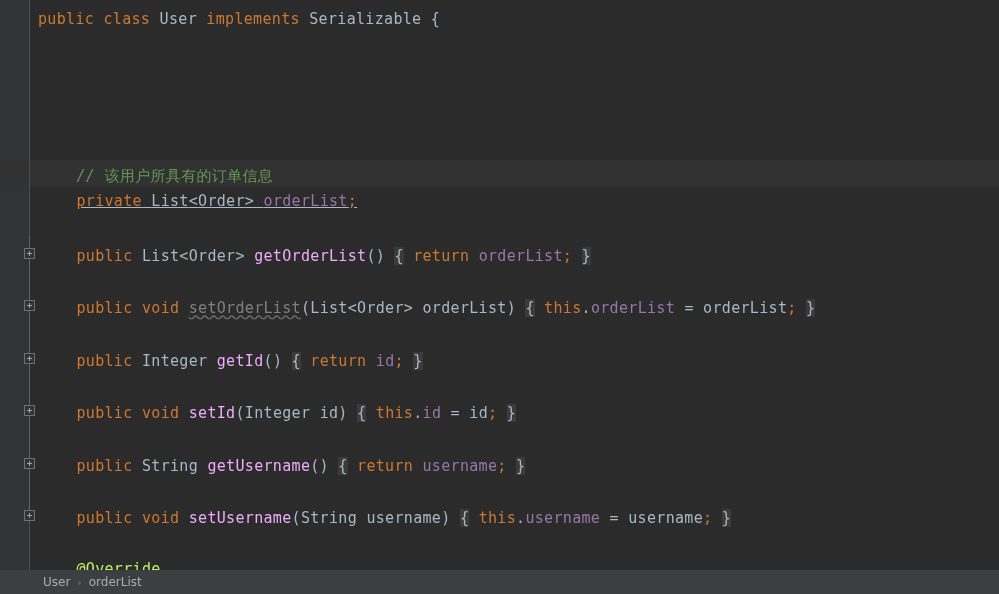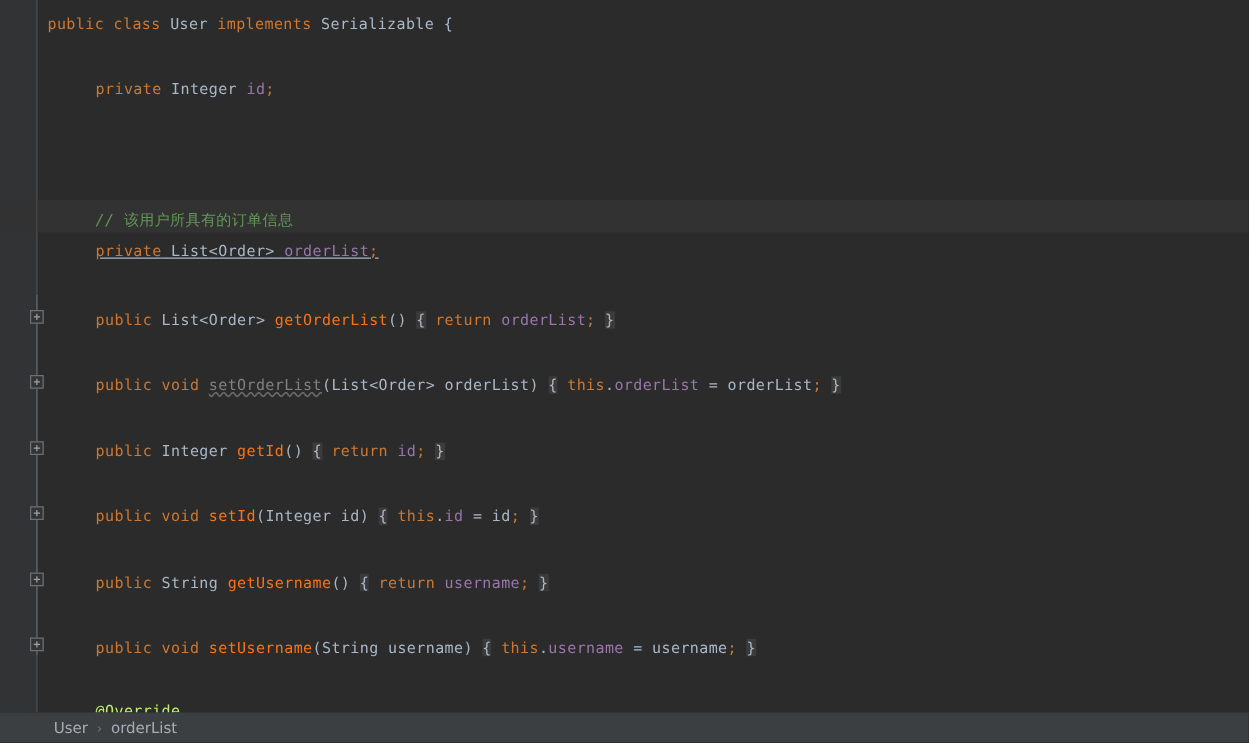--- a/index.html
+++ b/index.html
@@ -109,30 +109,30 @@
     height: 26px;
     background: #323232;
   }
 
   .line {
     position: absolute;
     left: 0;
     height: 26px;
     line-height: 26px;
     white-space: pre;
-    font-size: 12px;
+    font-size: 15px;
     letter-spacing: 0.32px;
     color: #a9b7c6;
   }
 
   
   .kw      { color: #cc7832; }
   .typ     { color: #a9b7c6; }
   .fld     { color: #9876aa; }
-  .mth     { color: #f97316; }
+  .mth     { color: #f0abfc; }
   .cmt     { color: #629755; font-style: italic; }
   .ann     { color: #bef264; }
   .plain   { color: #a9b7c6; }
   .punct   { color: #a9b7c6; }
   .semi    { color: #cc7832; }
   .brace   { color: #a9b7c6; background: #3b3b3b; }
   .unused  { color: #808080; text-decoration: underline wavy #6a6a6a; text-decoration-skip-ink: none; }
   .cjk     { font-family: Liberation Serif, serif; font-style: normal; }
 
   
@@ -163,21 +163,20 @@
     <div class="gutter">
       <div class="gutter-annot"></div>
       <div id="gutter-extras">
           <div class="gutter-curline" style="top: 160px;"></div>
         </div>
     </div>
     <div class="gutter-divider"></div>
 
     <div class="code" id="code-area">
         <div class="line" style="top: 6px; left: 8px;"><span class="kw">public</span><span class="plain"> </span><span class="kw">class</span><span class="plain"> </span><span class="typ">User</span><span class="plain"> </span><span class="kw">implements</span><span class="plain"> </span><span class="typ">Serializable</span><span class="punct"> {</span></div>
-        <div class="line" style="top: 58px; left: 46.48px;"><span class="kw">private</span><span class="plain"> </span><span class="typ">Integer</span><span class="plain"> </span><span class="fld">id</span><span class="semi">;</span></div>
         <div class="curline-hl" style="top: 160px;"></div>
         <div class="line" style="top: 163px; left: 46.48px;"><span class="cmt">// </span><span class="cmt cjk">该用户所具有的订单信息</span></div>
         <div class="line" style="top: 188px; left: 46.48px; text-decoration: underline;"><span class="kw">private</span><span class="plain"> </span><span class="typ">List</span><span class="punct">&lt;</span><span class="typ">Order</span><span class="punct">&gt; </span><span class="fld">orderList</span><span class="semi">;</span></div>
         <div class="line" style="top: 243px; left: 46.48px;"><span class="kw">public</span><span class="plain"> </span><span class="typ">List</span><span class="punct">&lt;</span><span class="typ">Order</span><span class="punct">&gt; </span><span class="mth">getOrderList</span><span class="punct">() </span><span class="brace">{</span><span class="plain"> </span><span class="kw">return</span><span class="plain"> </span><span class="fld">orderList</span><span class="semi">;</span><span class="plain"> </span><span class="brace">}</span></div>
         <div class="line" style="top: 295px; left: 46.48px;"><span class="kw">public</span><span class="plain"> </span><span class="kw">void</span><span class="plain"> </span><span class="unused">setOrderList</span><span class="punct">(</span><span class="typ">List</span><span class="punct">&lt;</span><span class="typ">Order</span><span class="punct">&gt; </span><span class="typ">orderList</span><span class="punct">) </span><span class="brace">{</span><span class="plain"> </span><span class="kw">this</span><span class="punct">.</span><span class="fld">orderList</span><span class="punct"> = </span><span class="typ">orderList</span><span class="semi">;</span><span class="plain"> </span><span class="brace">}</span></div>
         <div class="line" style="top: 348px; left: 46.48px;"><span class="kw">public</span><span class="plain"> </span><span class="typ">Integer</span><span class="plain"> </span><span class="mth">getId</span><span class="punct">() </span><span class="brace">{</span><span class="plain"> </span><span class="kw">return</span><span class="plain"> </span><span class="fld">id</span><span class="semi">;</span><span class="plain"> </span><span class="brace">}</span></div>
         <div class="line" style="top: 400px; left: 46.48px;"><span class="kw">public</span><span class="plain"> </span><span class="kw">void</span><span class="plain"> </span><span class="mth">setId</span><span class="punct">(</span><span class="typ">Integer</span><span class="plain"> </span><span class="typ">id</span><span class="punct">) </span><span class="brace">{</span><span class="plain"> </span><span class="kw">this</span><span class="punct">.</span><span class="fld">id</span><span class="punct"> = </span><span class="typ">id</span><span class="semi">;</span><span class="plain"> </span><span class="brace">}</span></div>
         <div class="line" style="top: 453px; left: 46.48px;"><span class="kw">public</span><span class="plain"> </span><span class="typ">String</span><span class="plain"> </span><span class="mth">getUsername</span><span class="punct">() </span><span class="brace">{</span><span class="plain"> </span><span class="kw">return</span><span class="plain"> </span><span class="fld">username</span><span class="semi">;</span><span class="plain"> </span><span class="brace">}</span></div>
         <div class="line" style="top: 505px; left: 46.48px;"><span class="kw">public</span><span class="plain"> </span><span class="kw">void</span><span class="plain"> </span><span class="mth">setUsername</span><span class="punct">(</span><span class="typ">String</span><span class="plain"> </span><span class="typ">username</span><span class="punct">) </span><span class="brace">{</span><span class="plain"> </span><span class="kw">this</span><span class="punct">.</span><span class="fld">username</span><span class="punct"> = </span><span class="typ">username</span><span class="semi">;</span><span class="plain"> </span><span class="brace">}</span></div>
         <div class="line" style="top: 556px; left: 46.48px;"><span class="ann">@Override</span></div>

